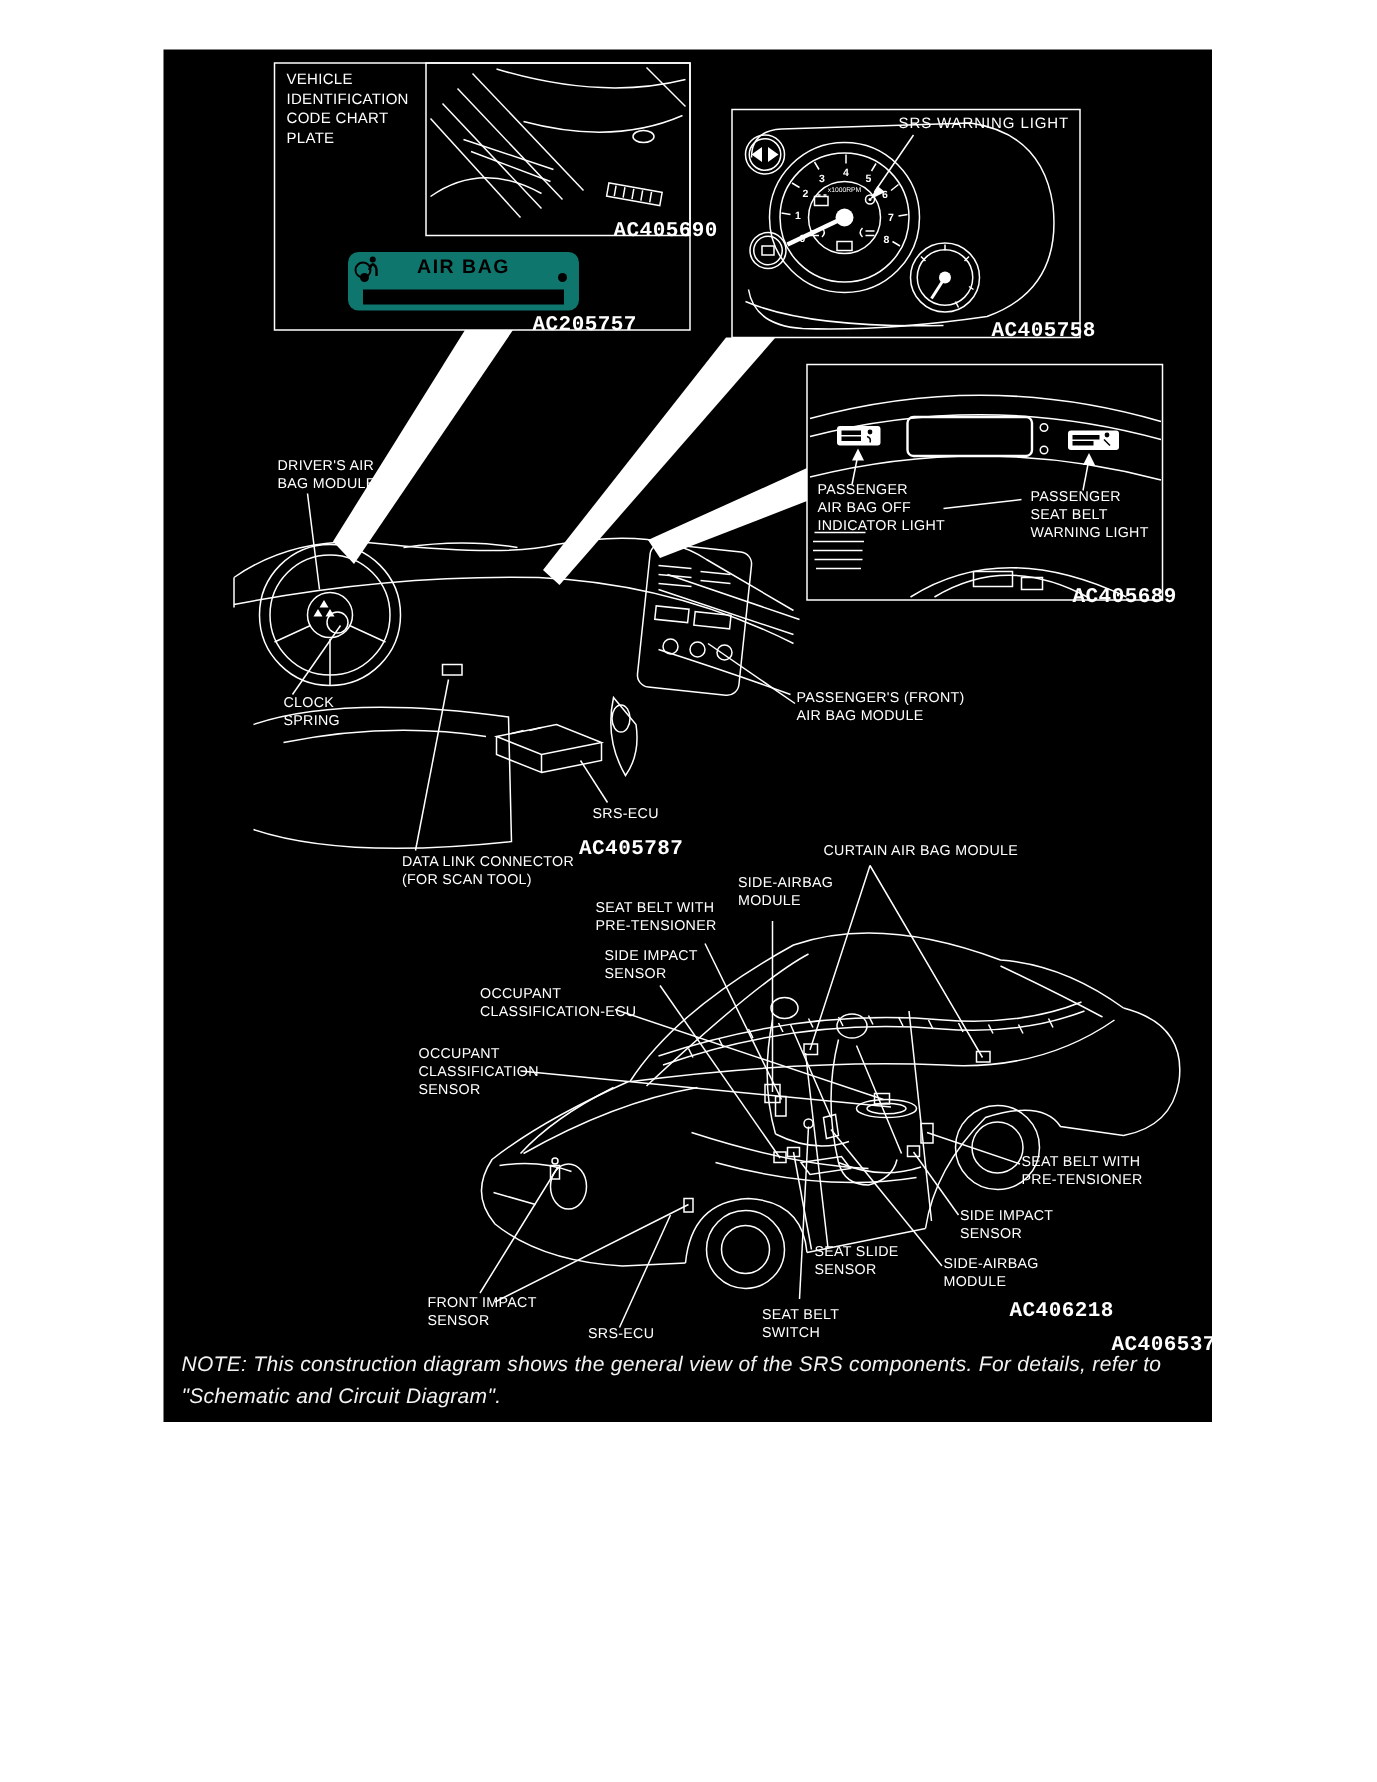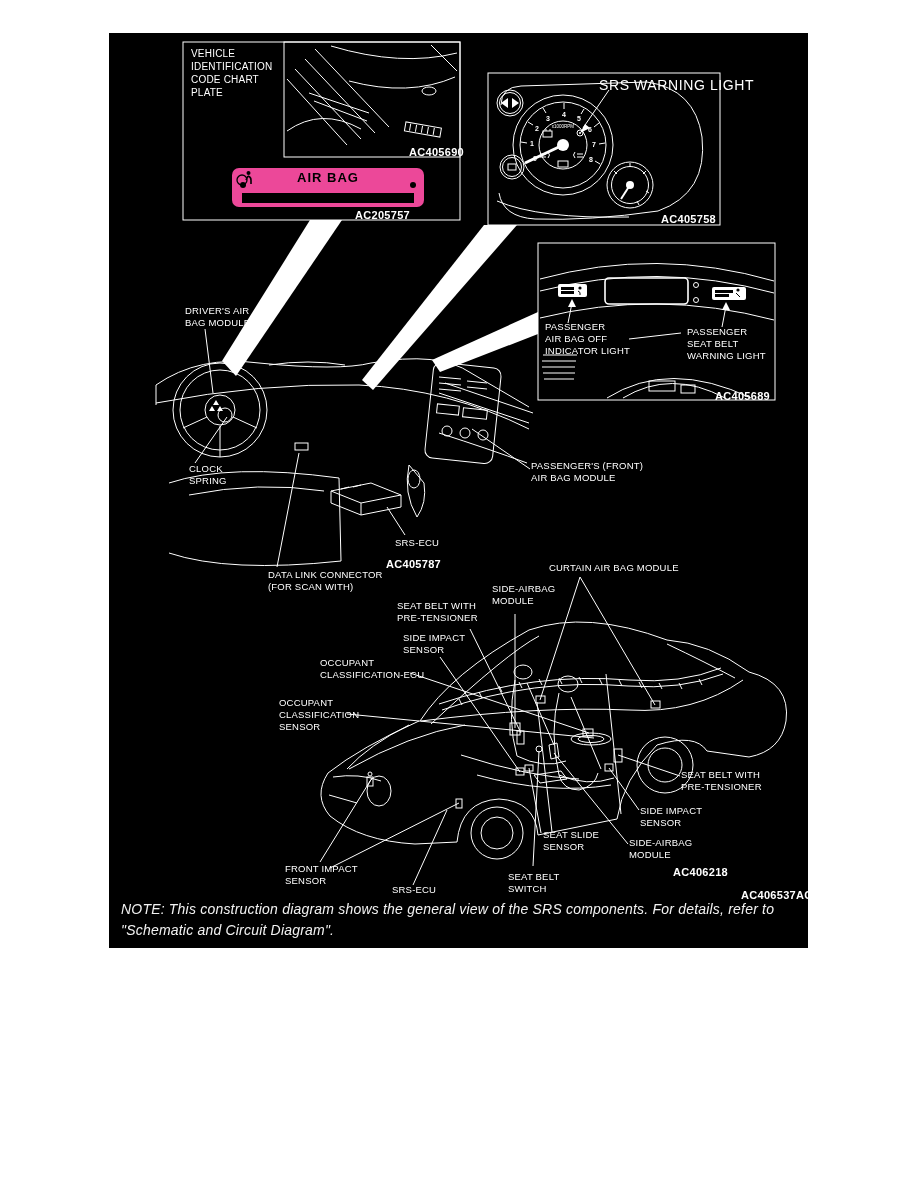--- a/index.html
+++ b/index.html
@@ -6,25 +6,25 @@
   .page{position:relative;width:918px;height:1188px;background:#ffffff;overflow:hidden;
         font-family:"Liberation Sans",sans-serif;}
   .diagram{position:absolute;left:109px;top:33px;width:699px;height:915px;background:#000;}
   .diagram svg{position:absolute;left:0;top:0;}
   .s{stroke:#fff;fill:none;stroke-width:1;}
   .s2{stroke:#fff;fill:none;stroke-width:1.6;}
   .sf{fill:#fff;stroke:none;}
   .lbl{position:absolute;color:#fff;font-weight:normal;font-size:9.5px;line-height:1.25;
        white-space:pre-line;letter-spacing:.2px;}
   .lbl-md{font-size:10px;line-height:1.3;}
-  .lbl-lg{font-size:14px;letter-spacing:.6px;}
-  .code{position:absolute;color:#fff;font-weight:bold;font-size:11px;letter-spacing:.3px;}
+  .lbl-lg{font-size:10px;letter-spacing:.6px;}
+  .code{position:absolute;color:#fff;font-weight:bold;font-size:14px;letter-spacing:.3px;font-family:Liberation Mono, monospace;}
   .note{position:absolute;left:12px;width:676px;color:#f2f2f2;font-style:italic;
         font-size:14px;line-height:1.5;letter-spacing:.2px;}
-  .plate{position:absolute;left:123px;top:135px;width:192px;height:39px;background:#ec4899;border-radius:7px;}
+  .plate{position:absolute;left:123px;top:135px;width:154px;height:39px;background:#0f766e;border-radius:7px;}
   .plate .dot{position:absolute;top:14px;width:6px;height:6px;border-radius:50%;background:#000;}
   .plate .txt{position:absolute;left:0;right:0;top:2px;text-align:center;color:#000;
               font-weight:bold;font-size:13px;letter-spacing:1px;}
   .plate .bar{position:absolute;left:10px;right:10px;bottom:4px;height:10px;background:#000;}
   .dial{fill:#fff;font-weight:bold;font-size:7px;text-anchor:middle;font-family:"Liberation Sans",sans-serif;}
   .tiny{fill:#fff;font-size:4.5px;text-anchor:middle;font-family:"Liberation Sans",sans-serif;}
 </style>
 </head>
 <body>
 
@@ -320,21 +320,21 @@
 WARNING LIGHT</div>
 <div class="code" style="left:606px;top:357px">AC405689</div>
 
 <div class="lbl" style="left:76px;top:272px">DRIVER'S AIR
 BAG MODULE</div>
 <div class="lbl" style="left:80px;top:430px">CLOCK
 SPRING</div>
 <div class="lbl" style="left:286px;top:504px">SRS-ECU</div>
 <div class="code" style="left:277px;top:525px">AC405787</div>
 <div class="lbl" style="left:159px;top:536px">DATA LINK CONNECTOR
-(FOR SCAN WITH)</div>
+(FOR SCAN TOOL)</div>
 <div class="lbl" style="left:422px;top:427px">PASSENGER'S (FRONT)
 AIR BAG MODULE</div>
 
 <div class="lbl" style="left:440px;top:529px">CURTAIN AIR BAG MODULE</div>
 <div class="lbl" style="left:383px;top:550px">SIDE-AIRBAG
 MODULE</div>
 <div class="lbl" style="left:288px;top:567px">SEAT BELT WITH
 PRE-TENSIONER</div>
 <div class="lbl" style="left:294px;top:599px">SIDE IMPACT
 SENSOR</div>

